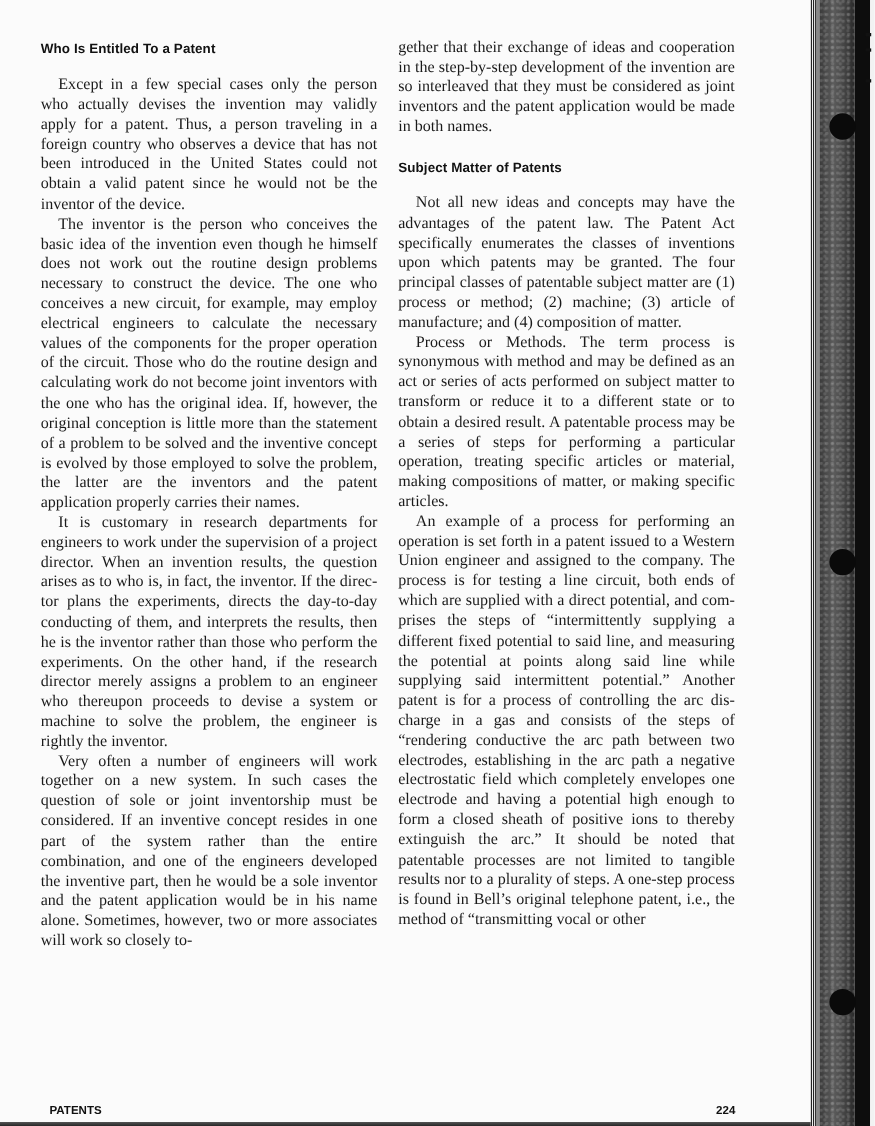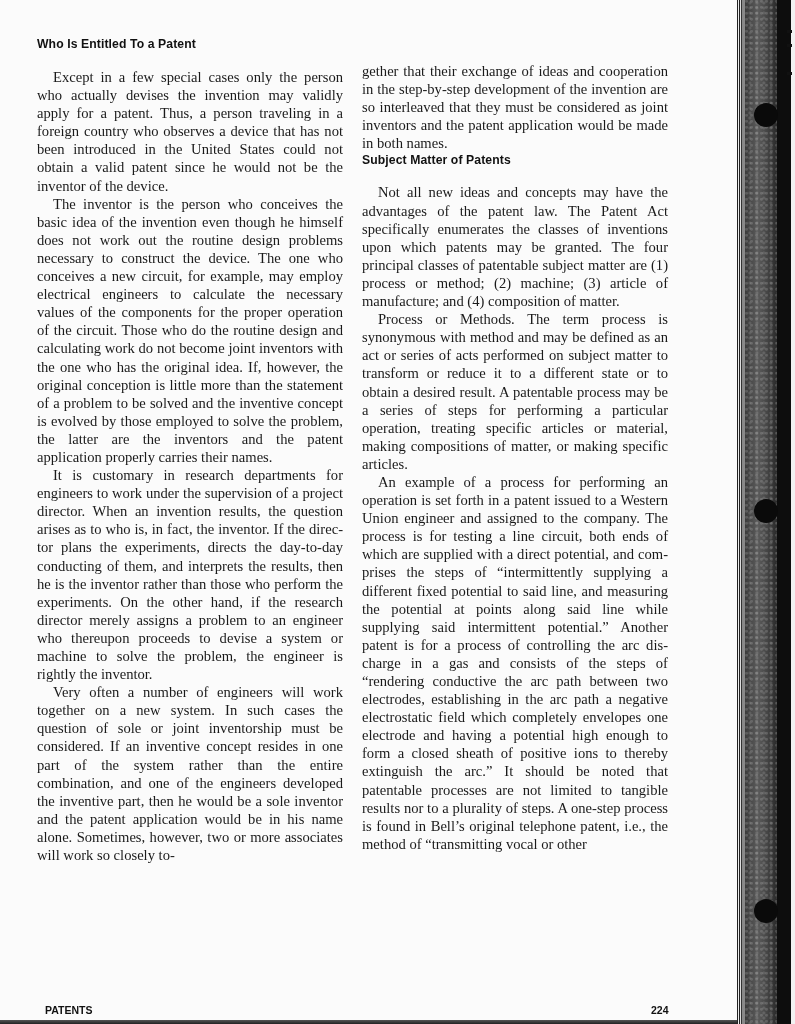--- a/index.html
+++ b/index.html
@@ -18,23 +18,23 @@
     }
     .col-left { left: 37px; }
     .col-right { left: 362px; width: 306px; top: 34px; }
     .heading {
       font-family: "Liberation Sans", "DejaVu Sans", sans-serif;
       font-weight: bold; font-size: 12.2px; line-height: 16px;
       letter-spacing: 0.1px; color: #111;
       margin: 0; text-align: left;
     }
     .h1 { margin-bottom: 16px; margin-top: 2px; }
-    .h2 { margin-bottom: 15px; }
+    .h2 { margin-top: 20px; margin-bottom: 15px; }
     p { margin: 0; text-indent: 16px; }
-    p.cont { text-indent: 0; margin-top: 28px; }
+    p.cont { text-indent: 0; }
     .ital { }
     .footer-left, .footer-right {
       position: absolute; top: 1004px;
       font-family: "Liberation Sans", "DejaVu Sans", sans-serif;
       font-weight: bold; font-size: 10.5px; color: #111;
     }
     .footer-left { left: 45px; }
     .footer-right { left: 651px; }
     .bottom-rule {
       position: absolute; left: 0; top: 1020px; width: 737px; height: 4px;

